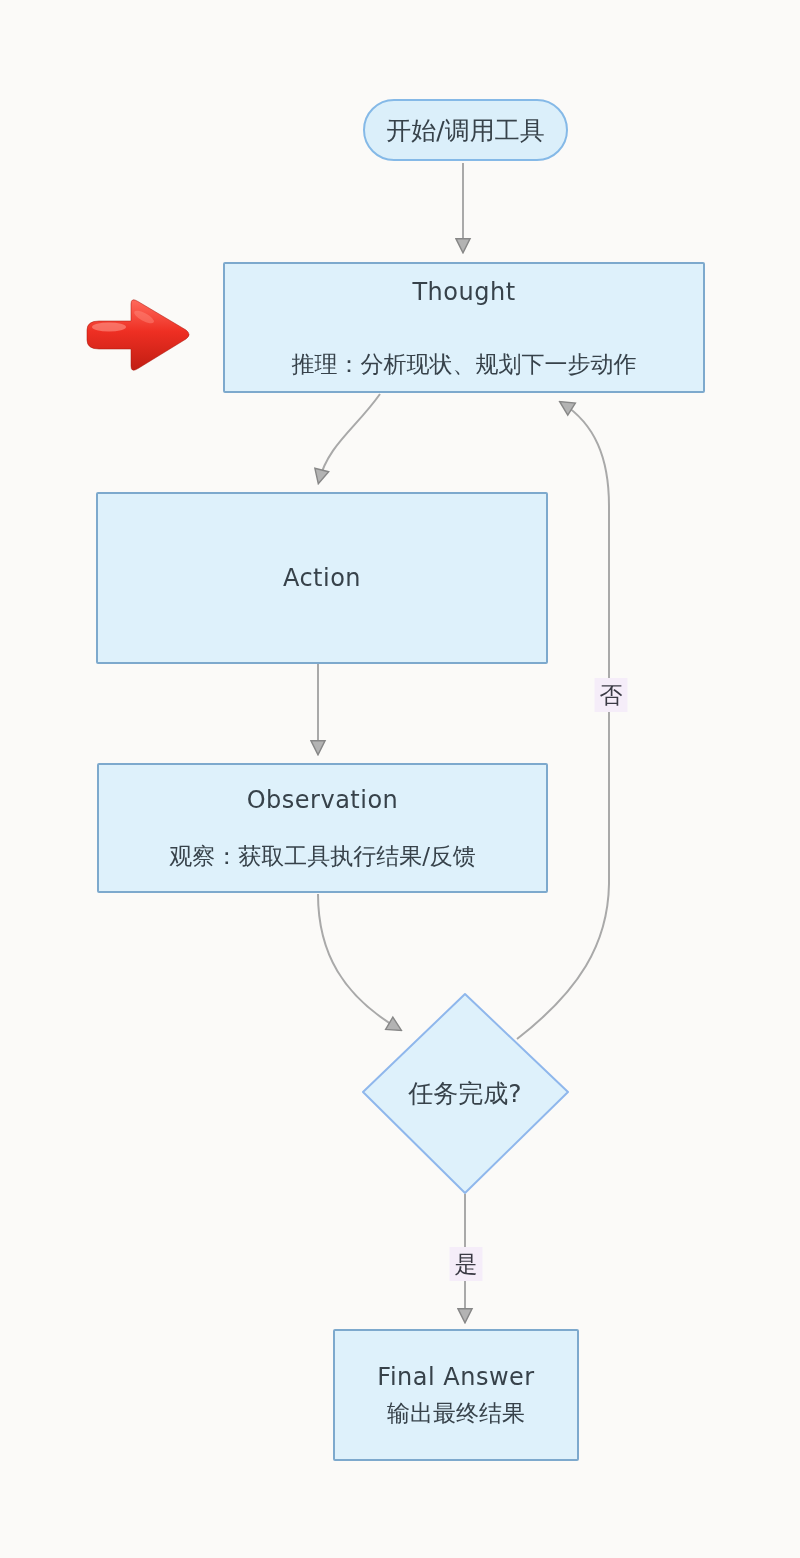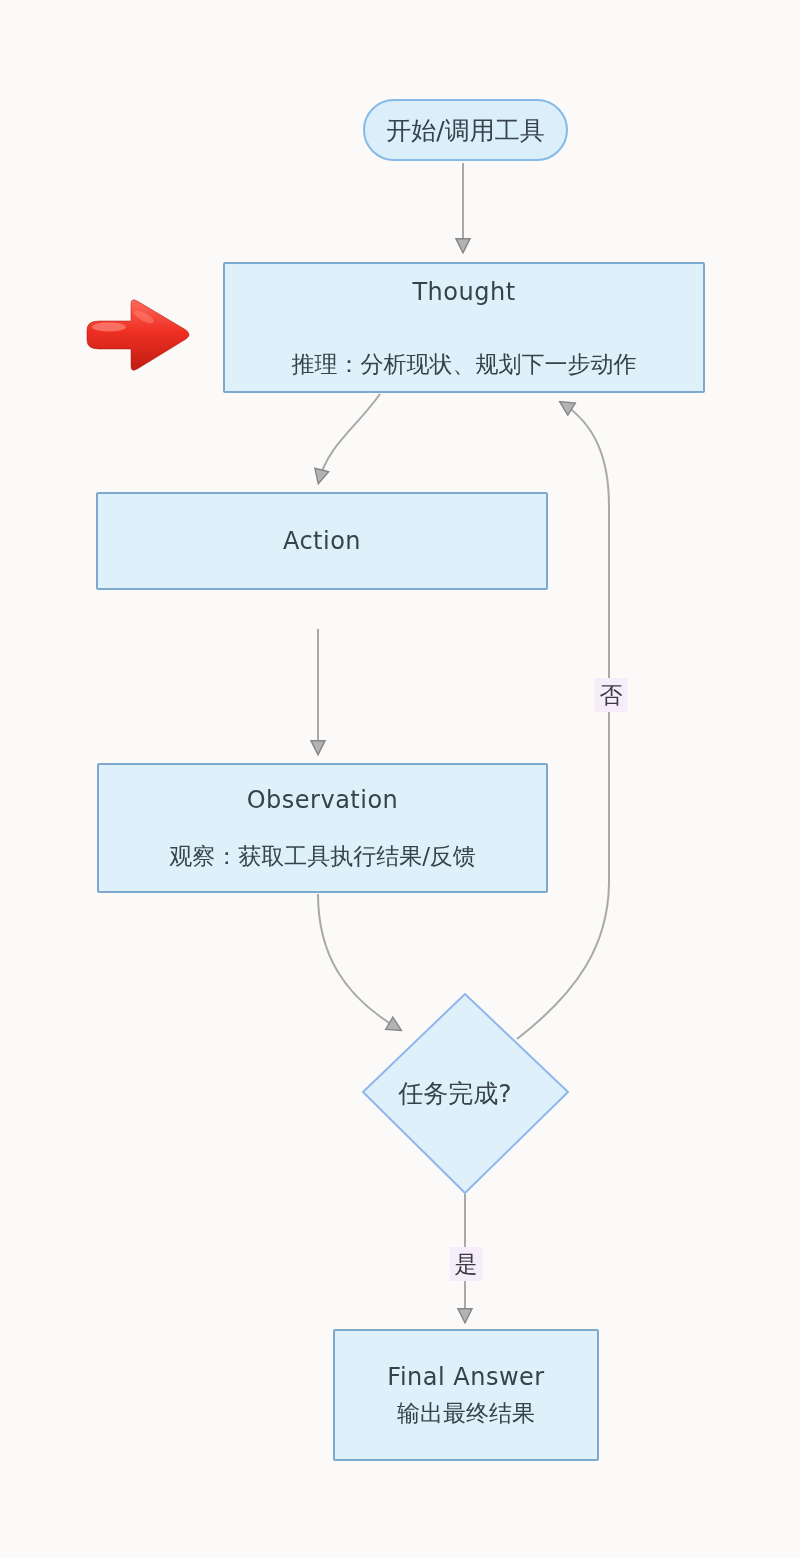--- a/index.html
+++ b/index.html
@@ -47,26 +47,26 @@
     border: 2px solid #85b9e7;
     border-radius: 32px;
     background: #dbeffa;
     font-size: 25px;
   }
   .rect {
     border: 2px solid #7da9cd;
     border-radius: 2px;
   }
   .rect-thought  { left: 223px; top: 262px;  width: 482px; height: 131px; gap: 36px; }
-  .rect-action   { left: 96px;  top: 492px;  width: 452px; height: 98px; }
+  .rect-action   { left: 96px;  top: 492px;  width: 452px; height: 172px; }
   .rect-observe  { left: 97px;  top: 763px;  width: 451px; height: 130px; gap: 20px; }
-  .rect-final    { left: 333px; top: 1329px; width: 266px; height: 132px; }
+  .rect-final    { left: 333px; top: 1329px; width: 246px; height: 132px; }
   .decision-label {
     position: absolute;
-    left: 455px; top: 1093px;
+    left: 465px; top: 1093px;
     transform: translate(-50%, -50%);
     font-size: 25px;
     color: #37424a;
     white-space: nowrap;
   }
   .edge-label {
     position: absolute;
     transform: translate(-50%, -50%);
     background: #f5edf9;
     color: #3a3a44;

